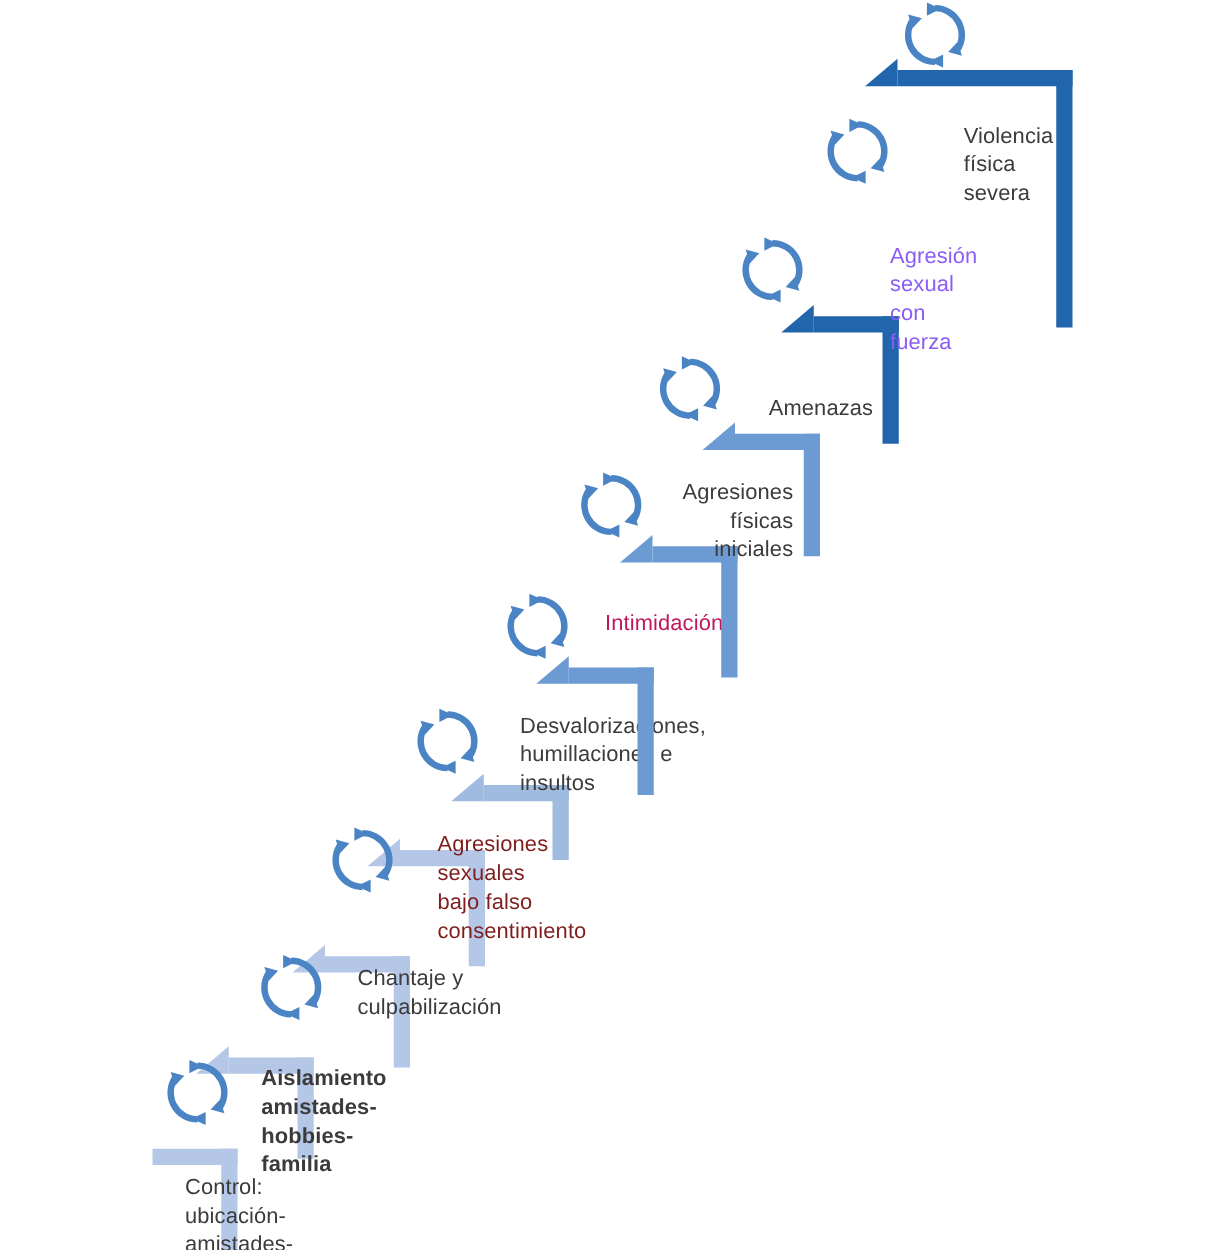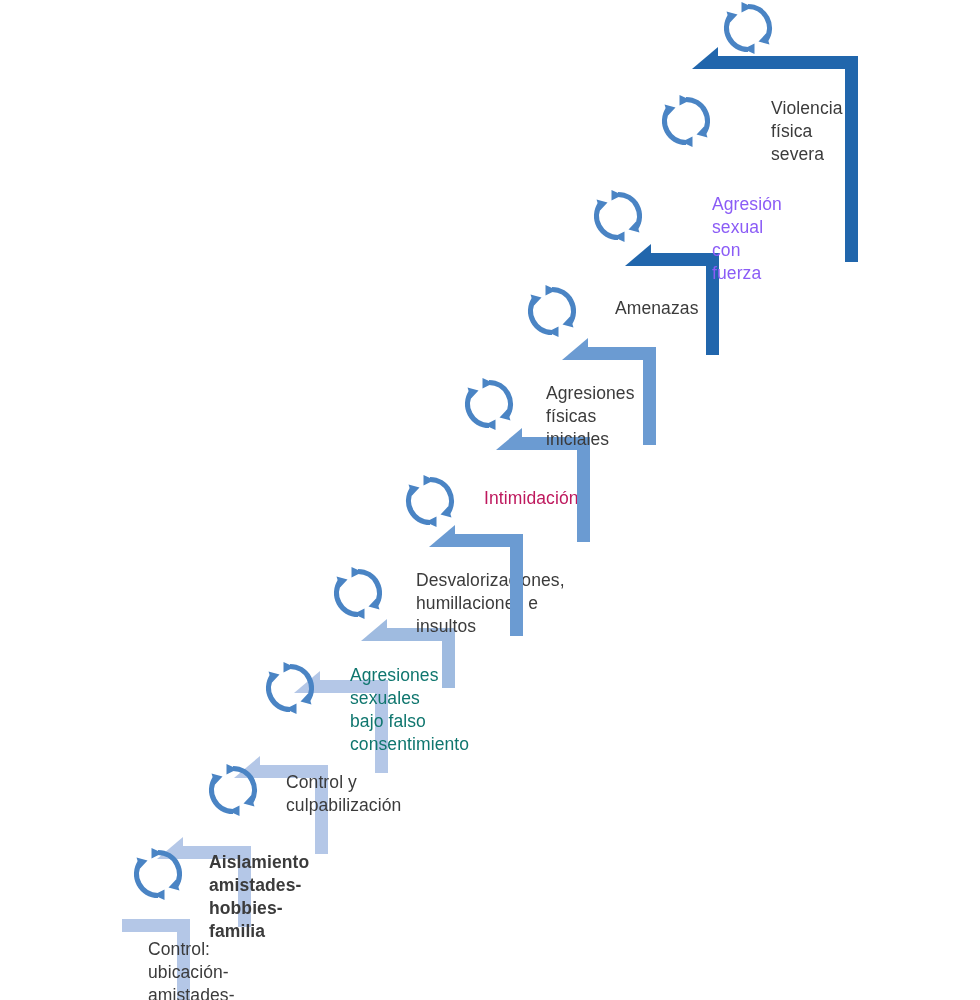--- a/index.html
+++ b/index.html
@@ -99,39 +99,39 @@
           <g fill="none" stroke="#4a84c4" stroke-width="5.2" stroke-linecap="butt">
             <path d="M 28 6.5 A 21.5 21.5 0 0 1 45.8 40.0"></path>
             <path d="M 28 49.5 A 21.5 21.5 0 0 1 10.2 16.0"></path>
           </g>
           <polygon fill="#4a84c4" points="21.5,2.0 32.5,7.0 21.5,12.5"></polygon>
           <polygon fill="#4a84c4" points="46.0,33.5 49.5,44.5 38.5,41.5"></polygon>
           <polygon fill="#4a84c4" points="34.5,54.0 23.5,49.0 34.5,43.5"></polygon>
           <polygon fill="#4a84c4" points="10.0,22.5 6.5,11.5 17.5,14.5"></polygon>
         </svg>
       </div>
-      <div class="step-label" style="left: 286px; top: 771px; color: rgb(59, 59, 59);">Control y culpabilización</div>
+      <div class="step-label" style="left: 286px; top: 771px; color: rgb(59, 59, 59);">Chantaje y culpabilización</div>
     </div>
     <div class="step">
       <div class="tread" style="left: 320px; top: 680px; width: 68px; background: rgb(180, 199, 231);"></div>
       <div class="riser" style="left: 375px; top: 680px; height: 93px; background: rgb(180, 199, 231);"></div>
       <div class="arrowhead" style="left: 294px; top: 671px; border-color: transparent transparent rgb(180, 199, 231);"></div>
       <div class="cycle-icon" style="left: 262px; top: 660px;">
         <svg viewBox="0 0 56 56" xmlns="http://www.w3.org/2000/svg">
           <g fill="none" stroke="#4a84c4" stroke-width="5.2" stroke-linecap="butt">
             <path d="M 28 6.5 A 21.5 21.5 0 0 1 45.8 40.0"></path>
             <path d="M 28 49.5 A 21.5 21.5 0 0 1 10.2 16.0"></path>
           </g>
           <polygon fill="#4a84c4" points="21.5,2.0 32.5,7.0 21.5,12.5"></polygon>
           <polygon fill="#4a84c4" points="46.0,33.5 49.5,44.5 38.5,41.5"></polygon>
           <polygon fill="#4a84c4" points="34.5,54.0 23.5,49.0 34.5,43.5"></polygon>
           <polygon fill="#4a84c4" points="10.0,22.5 6.5,11.5 17.5,14.5"></polygon>
         </svg>
       </div>
-      <div class="step-label" style="left: 350px; top: 664px; color: #0f766e;">Agresiones sexuales
+      <div class="step-label" style="left: 350px; top: 664px; color: #7f1d1d;">Agresiones sexuales
 bajo falso consentimiento</div>
     </div>
     <div class="step">
       <div class="tread" style="left: 387px; top: 628px; width: 68px; background: rgb(159, 187, 224);"></div>
       <div class="riser" style="left: 442px; top: 628px; height: 60px; background: rgb(159, 187, 224);"></div>
       <div class="arrowhead" style="left: 361px; top: 619px; border-color: transparent transparent rgb(159, 187, 224);"></div>
       <div class="cycle-icon" style="left: 330px; top: 565px;">
         <svg viewBox="0 0 56 56" xmlns="http://www.w3.org/2000/svg">
           <g fill="none" stroke="#4a84c4" stroke-width="5.2" stroke-linecap="butt">
             <path d="M 28 6.5 A 21.5 21.5 0 0 1 45.8 40.0"></path>
@@ -173,40 +173,40 @@
           <g fill="none" stroke="#4a84c4" stroke-width="5.2" stroke-linecap="butt">
             <path d="M 28 6.5 A 21.5 21.5 0 0 1 45.8 40.0"></path>
             <path d="M 28 49.5 A 21.5 21.5 0 0 1 10.2 16.0"></path>
           </g>
           <polygon fill="#4a84c4" points="21.5,2.0 32.5,7.0 21.5,12.5"></polygon>
           <polygon fill="#4a84c4" points="46.0,33.5 49.5,44.5 38.5,41.5"></polygon>
           <polygon fill="#4a84c4" points="34.5,54.0 23.5,49.0 34.5,43.5"></polygon>
           <polygon fill="#4a84c4" points="10.0,22.5 6.5,11.5 17.5,14.5"></polygon>
         </svg>
       </div>
-      <div class="step-label" style="left: 546px; top: 382px; color: rgb(59, 59, 59);">Agresiones físicas
+      <div class="step-label" style="left: 546px; top: 382px; color: rgb(59, 59, 59); text-align: right;">Agresiones físicas
 iniciales</div>
     </div>
     <div class="step">
       <div class="tread" style="left: 588px; top: 347px; width: 68px; background: rgb(107, 155, 210);"></div>
       <div class="riser" style="left: 643px; top: 347px; height: 98px; background: rgb(107, 155, 210);"></div>
       <div class="arrowhead" style="left: 562px; top: 338px; border-color: transparent transparent rgb(107, 155, 210);"></div>
       <div class="cycle-icon" style="left: 524px; top: 283px;">
         <svg viewBox="0 0 56 56" xmlns="http://www.w3.org/2000/svg">
           <g fill="none" stroke="#4a84c4" stroke-width="5.2" stroke-linecap="butt">
             <path d="M 28 6.5 A 21.5 21.5 0 0 1 45.8 40.0"></path>
             <path d="M 28 49.5 A 21.5 21.5 0 0 1 10.2 16.0"></path>
           </g>
           <polygon fill="#4a84c4" points="21.5,2.0 32.5,7.0 21.5,12.5"></polygon>
           <polygon fill="#4a84c4" points="46.0,33.5 49.5,44.5 38.5,41.5"></polygon>
           <polygon fill="#4a84c4" points="34.5,54.0 23.5,49.0 34.5,43.5"></polygon>
           <polygon fill="#4a84c4" points="10.0,22.5 6.5,11.5 17.5,14.5"></polygon>
         </svg>
       </div>
-      <div class="step-label" style="left: 615px; top: 297px; color: rgb(59, 59, 59);">Amenazas</div>
+      <div class="step-label" style="left: 615px; top: 315px; color: rgb(59, 59, 59);">Amenazas</div>
     </div>
     <div class="step">
       <div class="tread" style="left: 651px; top: 253px; width: 68px; background: rgb(33, 102, 172);"></div>
       <div class="riser" style="left: 706px; top: 253px; height: 102px; background: rgb(33, 102, 172);"></div>
       <div class="arrowhead" style="left: 625px; top: 244px; border-color: transparent transparent rgb(33, 102, 172);"></div>
       <div class="cycle-icon" style="left: 590px; top: 188px;">
         <svg viewBox="0 0 56 56" xmlns="http://www.w3.org/2000/svg">
           <g fill="none" stroke="#4a84c4" stroke-width="5.2" stroke-linecap="butt">
             <path d="M 28 6.5 A 21.5 21.5 0 0 1 45.8 40.0"></path>
             <path d="M 28 49.5 A 21.5 21.5 0 0 1 10.2 16.0"></path>

